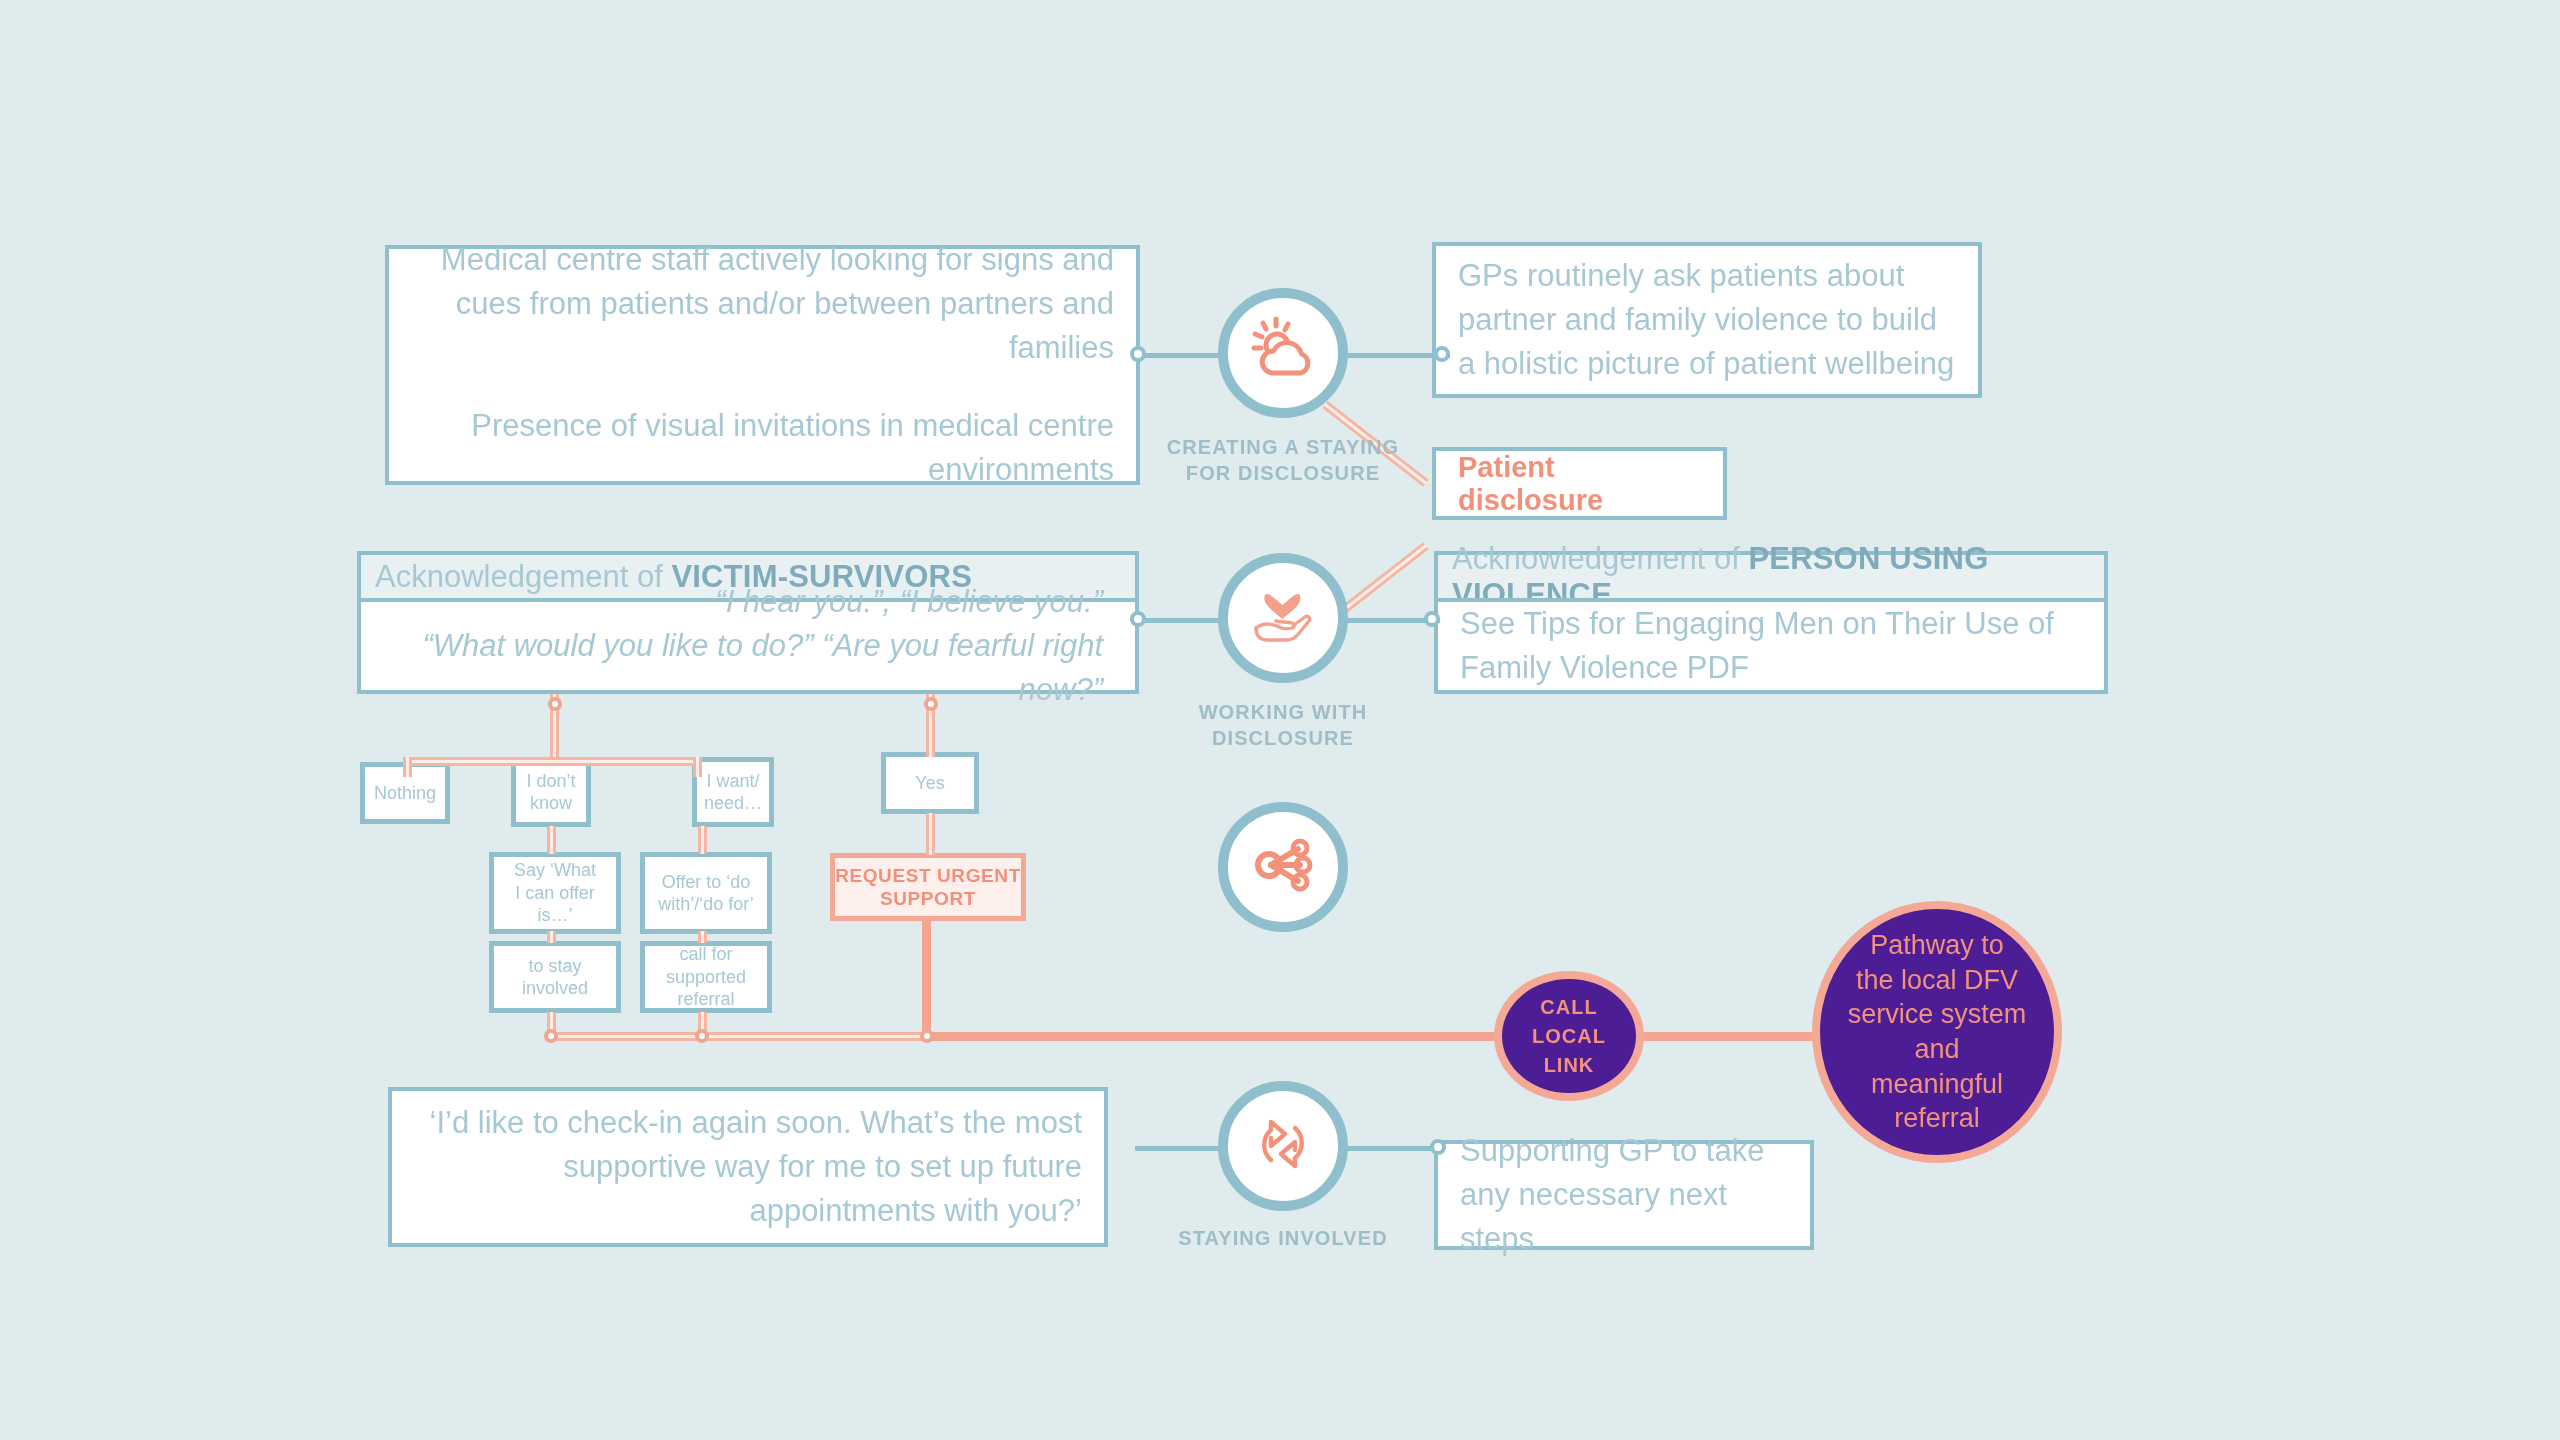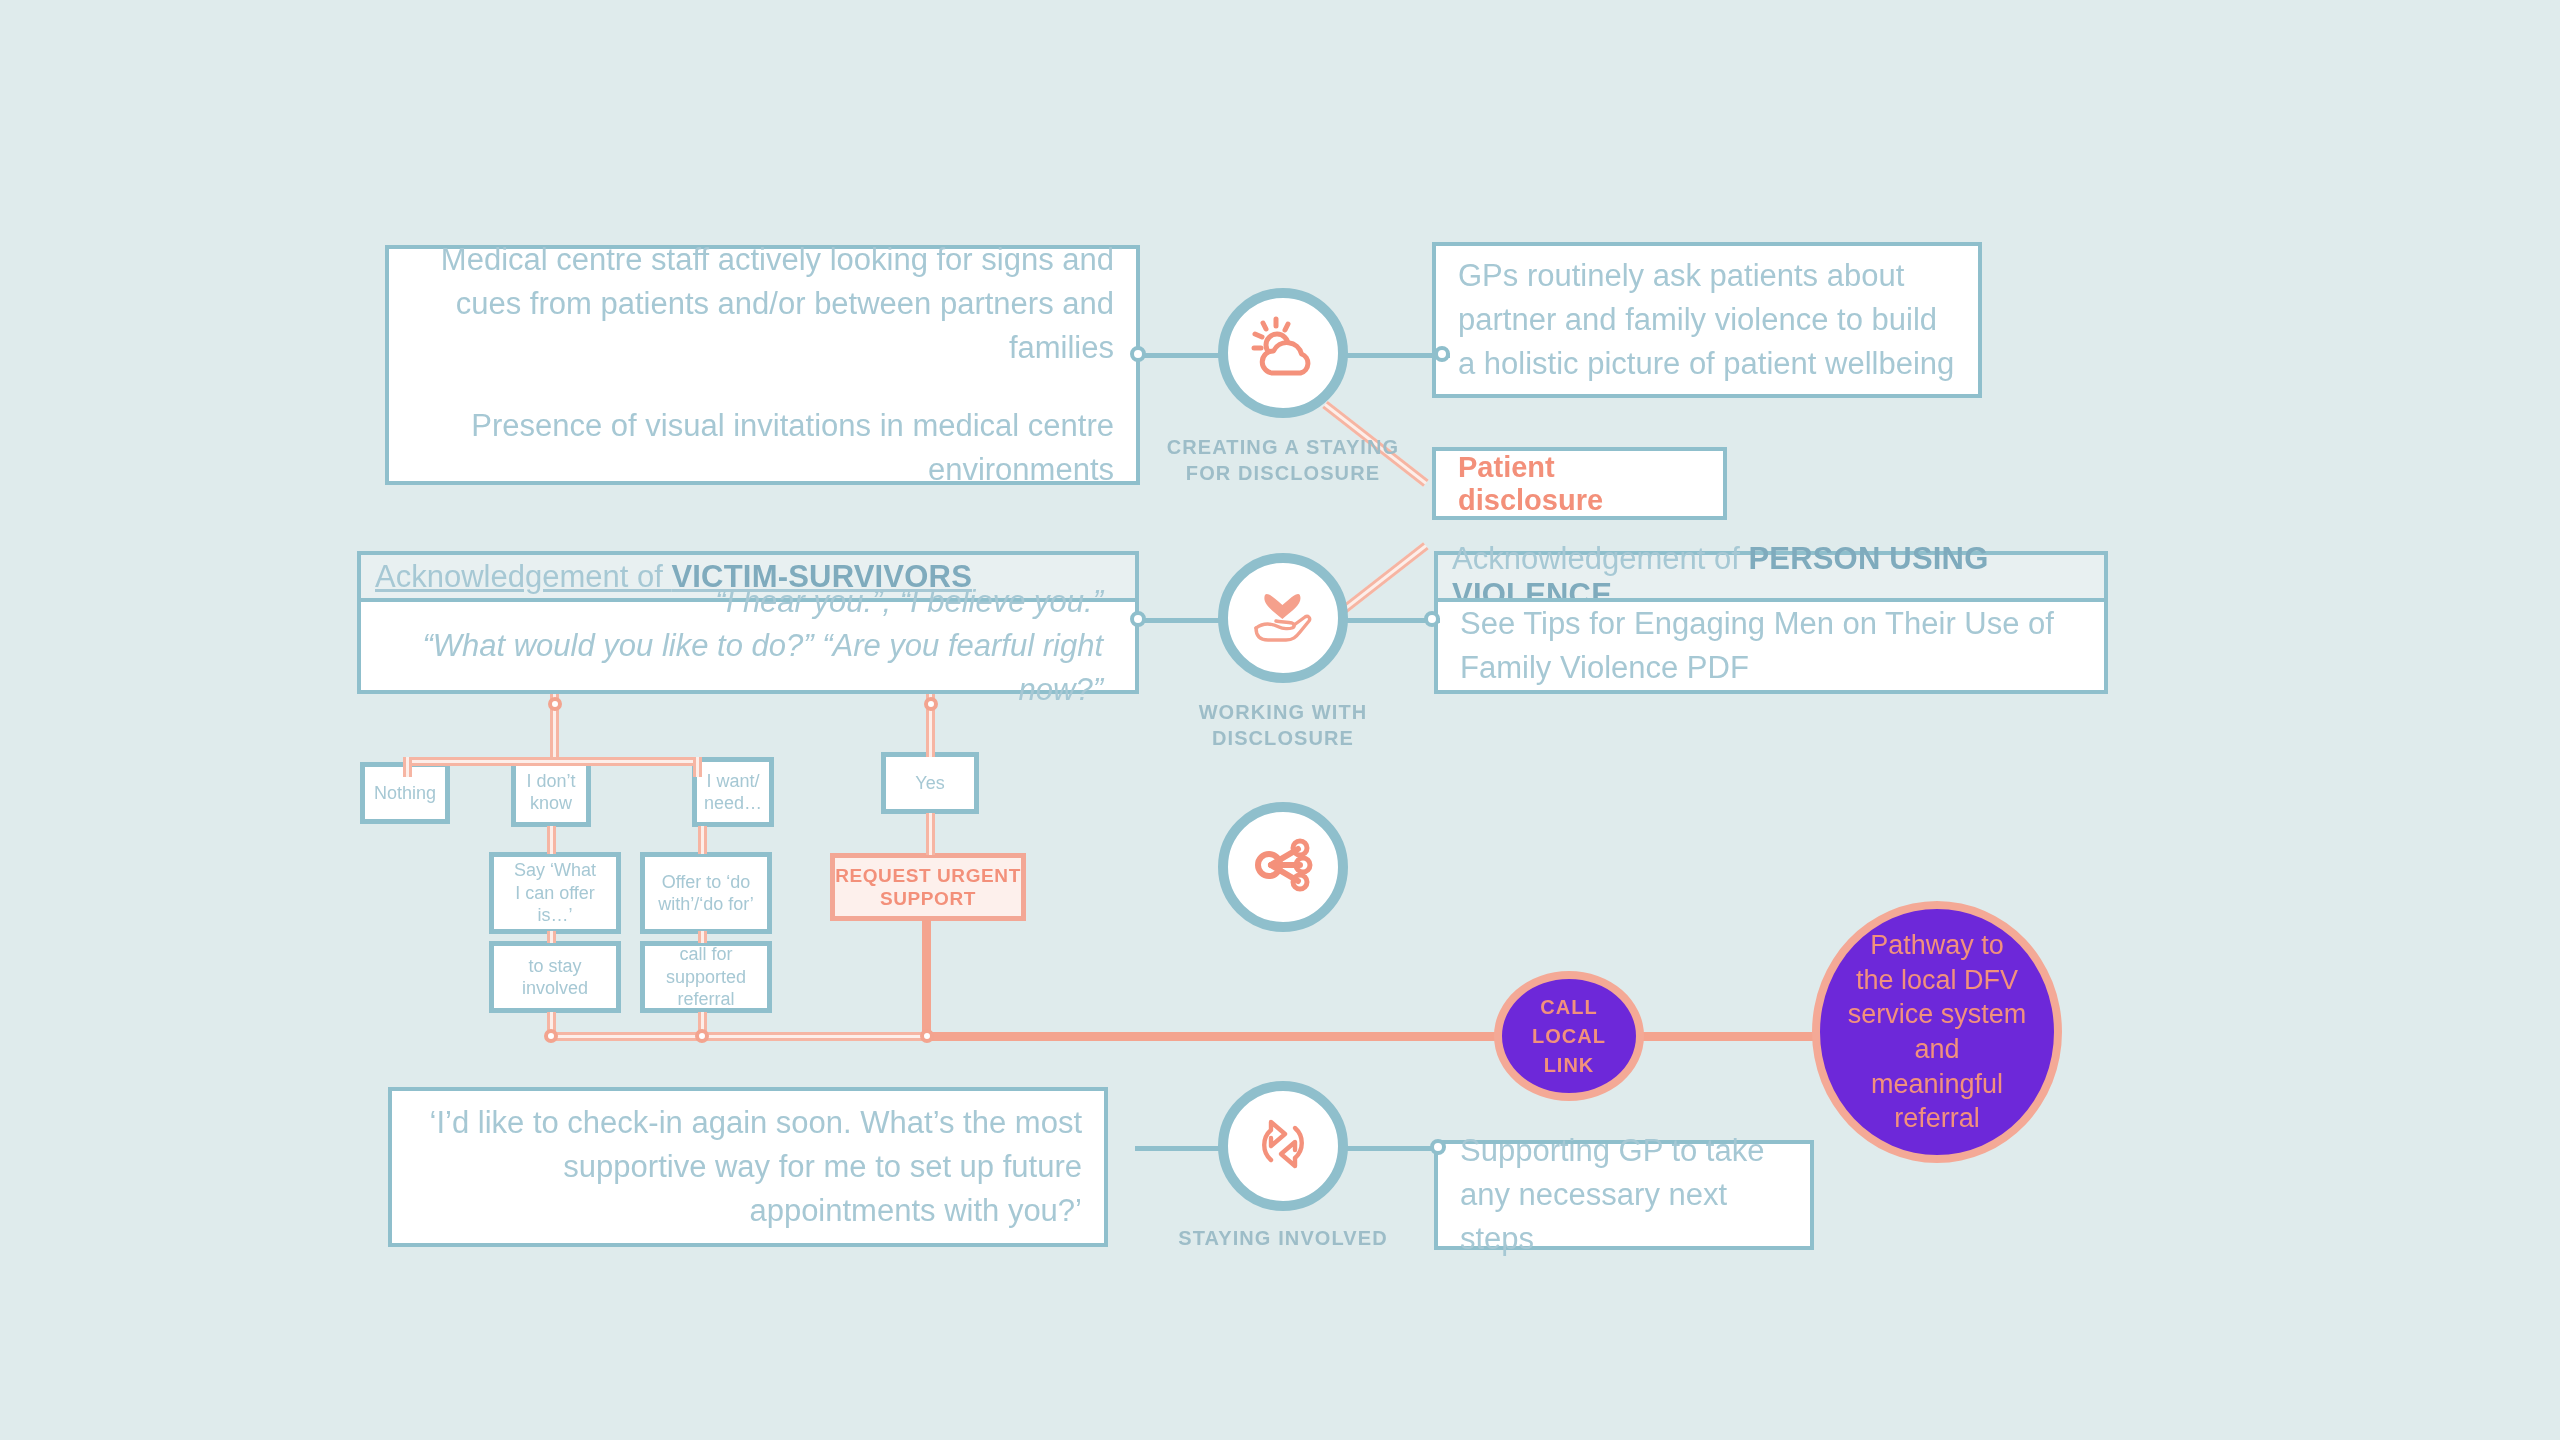--- a/index.html
+++ b/index.html
@@ -91,21 +91,21 @@
     font-size: 20px;
     letter-spacing: 1.1px;
     line-height: 1.32;
     z-index: 6;
   }
 
   
   .pink-circle {
     position: absolute;
     border-radius: 50%;
-    background: #6d28d9;
+    background: #4c1d95;
     border: 8px solid #f4a996;
     display: flex; align-items: center; justify-content: center;
     text-align: center;
     color: #f2917c;
     z-index: 6;
   }
   .pc-call { font-size: 20px; font-weight: bold; letter-spacing: 1px; line-height: 1.45; }
   .pc-path { font-size: 27px; line-height: 1.28; padding: 0 26px; }
 
   
@@ -189,21 +189,21 @@
   <div class="disclosure-box" style="left:1432px; top:447px; width:295px; height:73px;">
     <span>Patient disclosure</span>
   </div>
 
   <div class="bline" style="left:1135px; top:618px; width:100px; height:5px;"></div>
   <div class="bdot" style="left:1130px; top:611px;"></div>
   <div class="bline" style="left:1330px; top:618px; width:110px; height:5px;"></div>
   <div class="bdot" style="left:1424px; top:611px;"></div>
 
   <div class="hdr-box ta-right" style="left:357px; top:551px; width:782px; height:47px;">
-    <div class="txt" style="padding:0 14px;text-decoration:underline;">
+    <div class="txt" style="padding:0 14px;">
       <span>Acknowledgement of </span><b>VICTIM-SURVIVORS</b>
     </div>
   </div>
   <div class="box big-text ta-right" style="left:357px; top:598px; width:782px; height:96px;font-style:italic;">
     <div class="txt" style="padding:0 10px;">
       <div>“I hear you.”, “I believe you.”</div>
       <div>“What would you like to do?” “Are you fearful right now?”</div>
     </div>
   </div>
 

